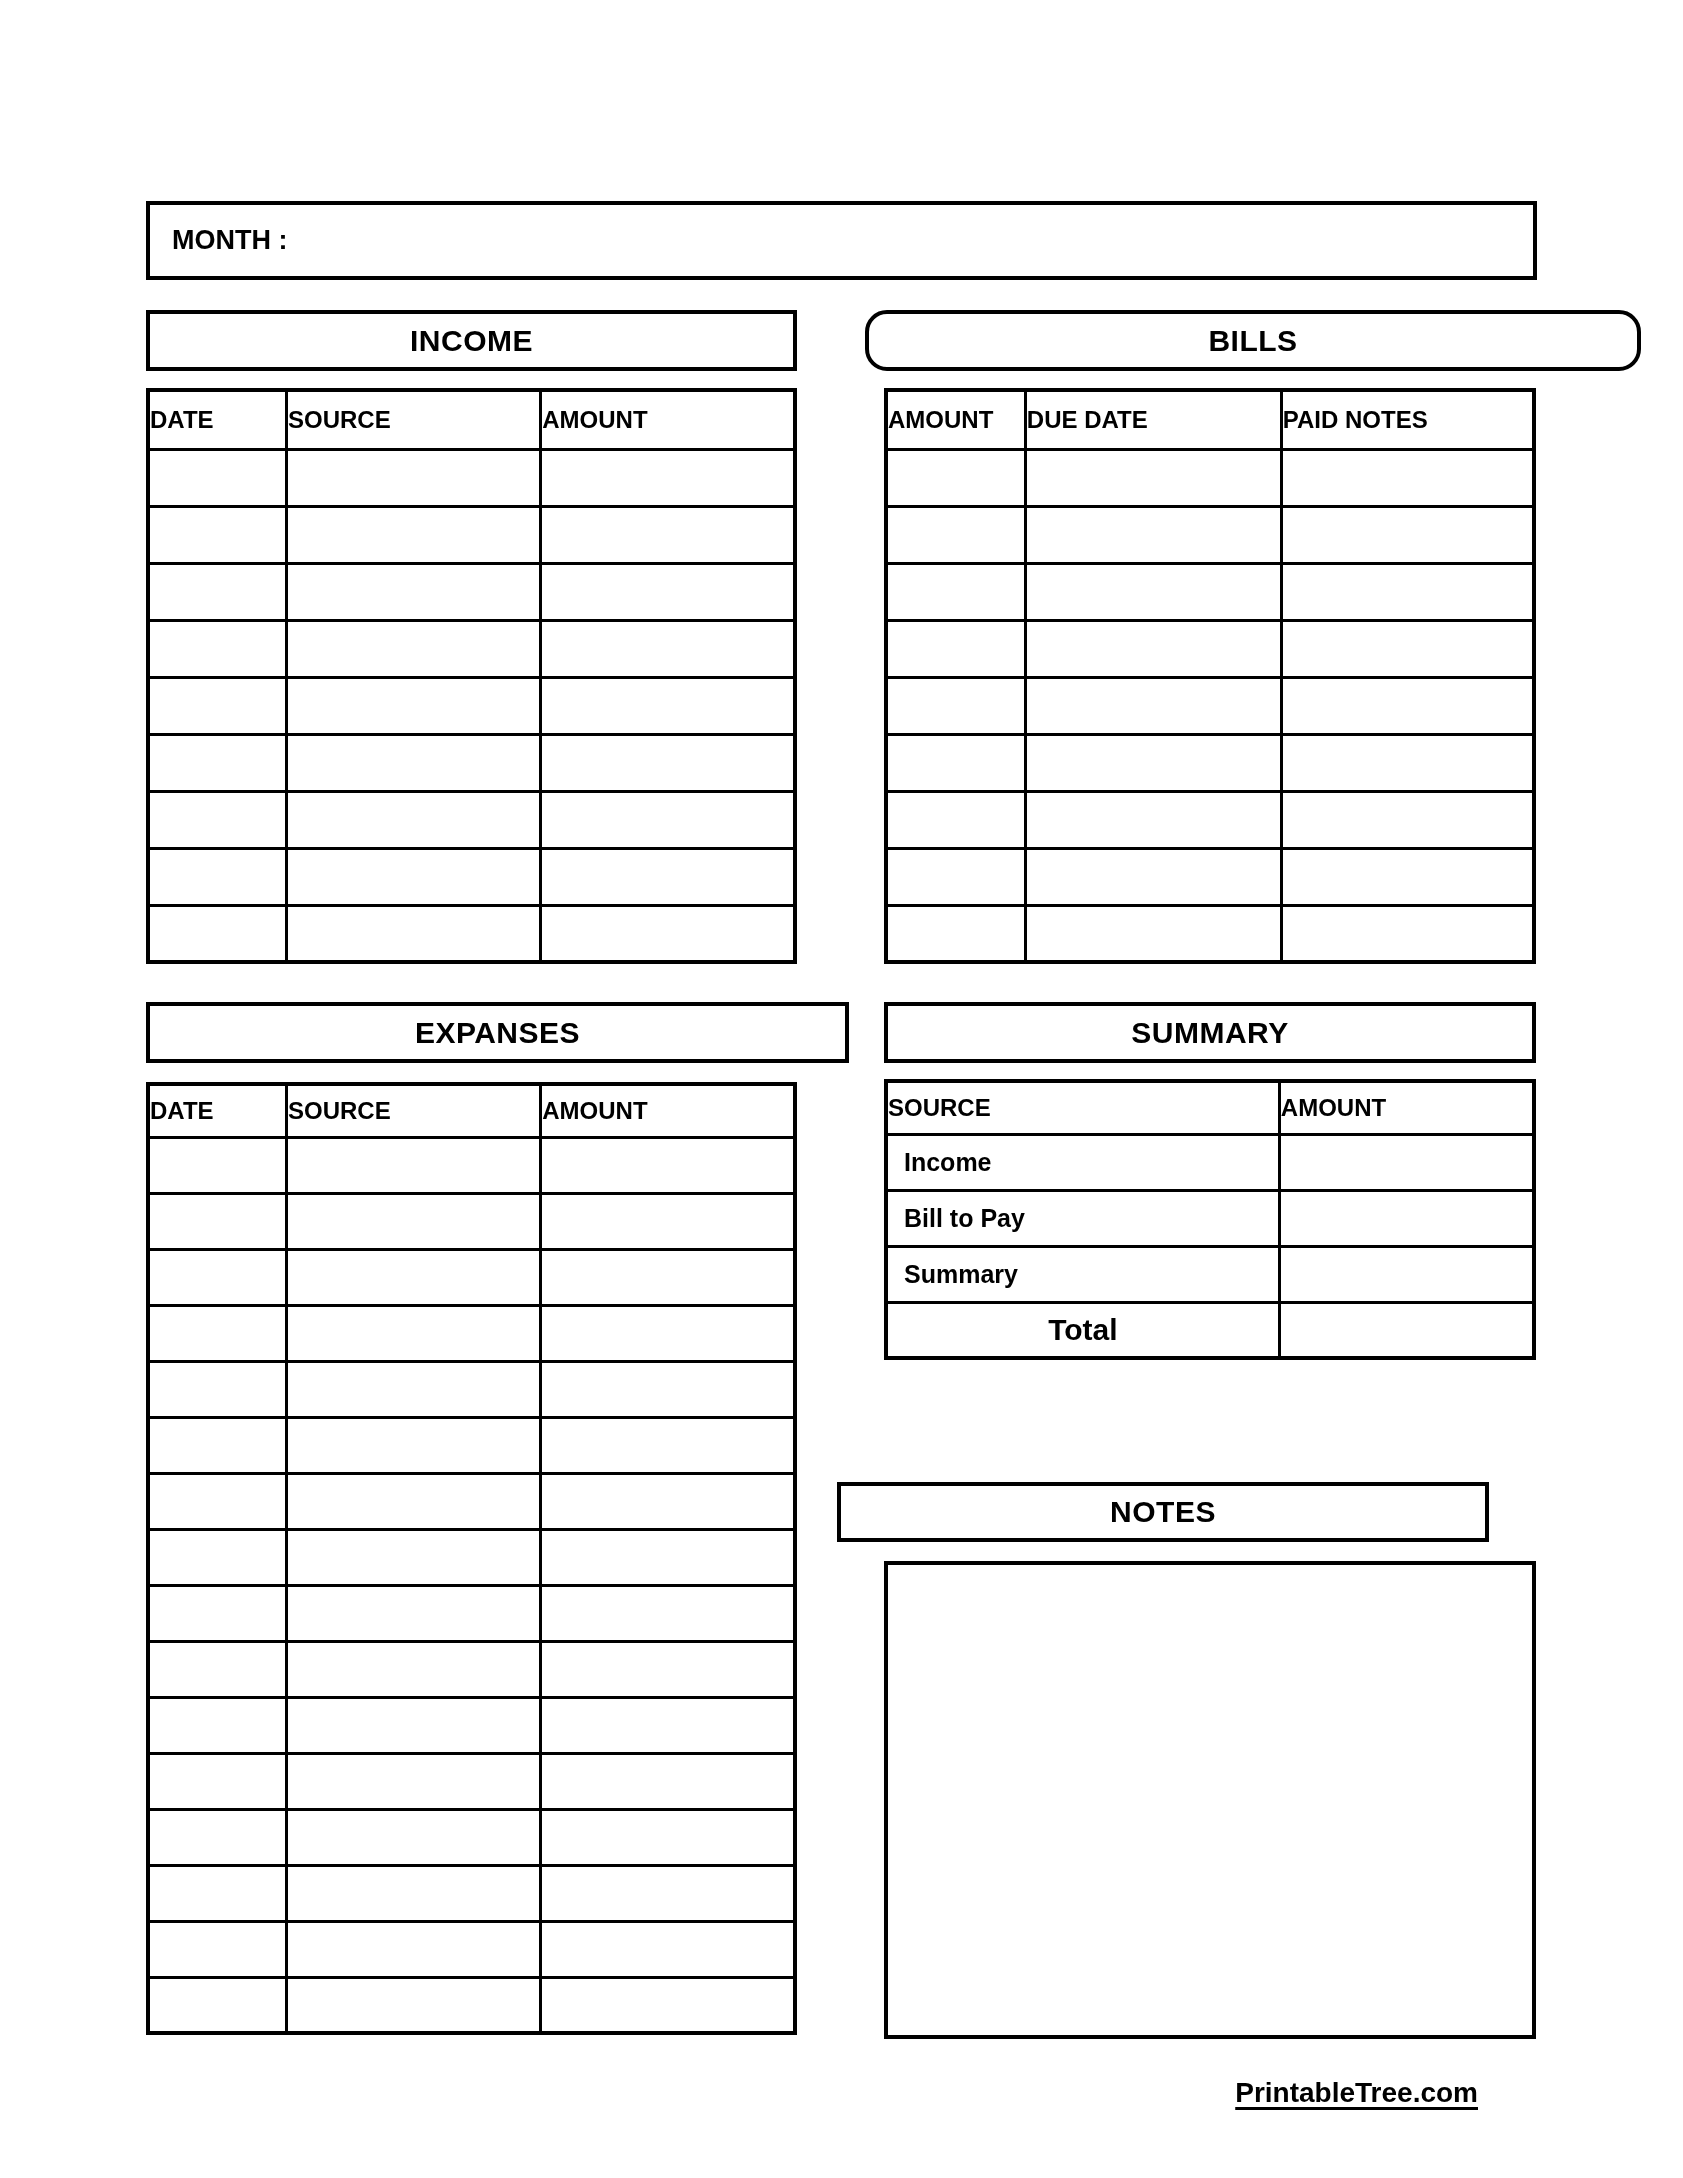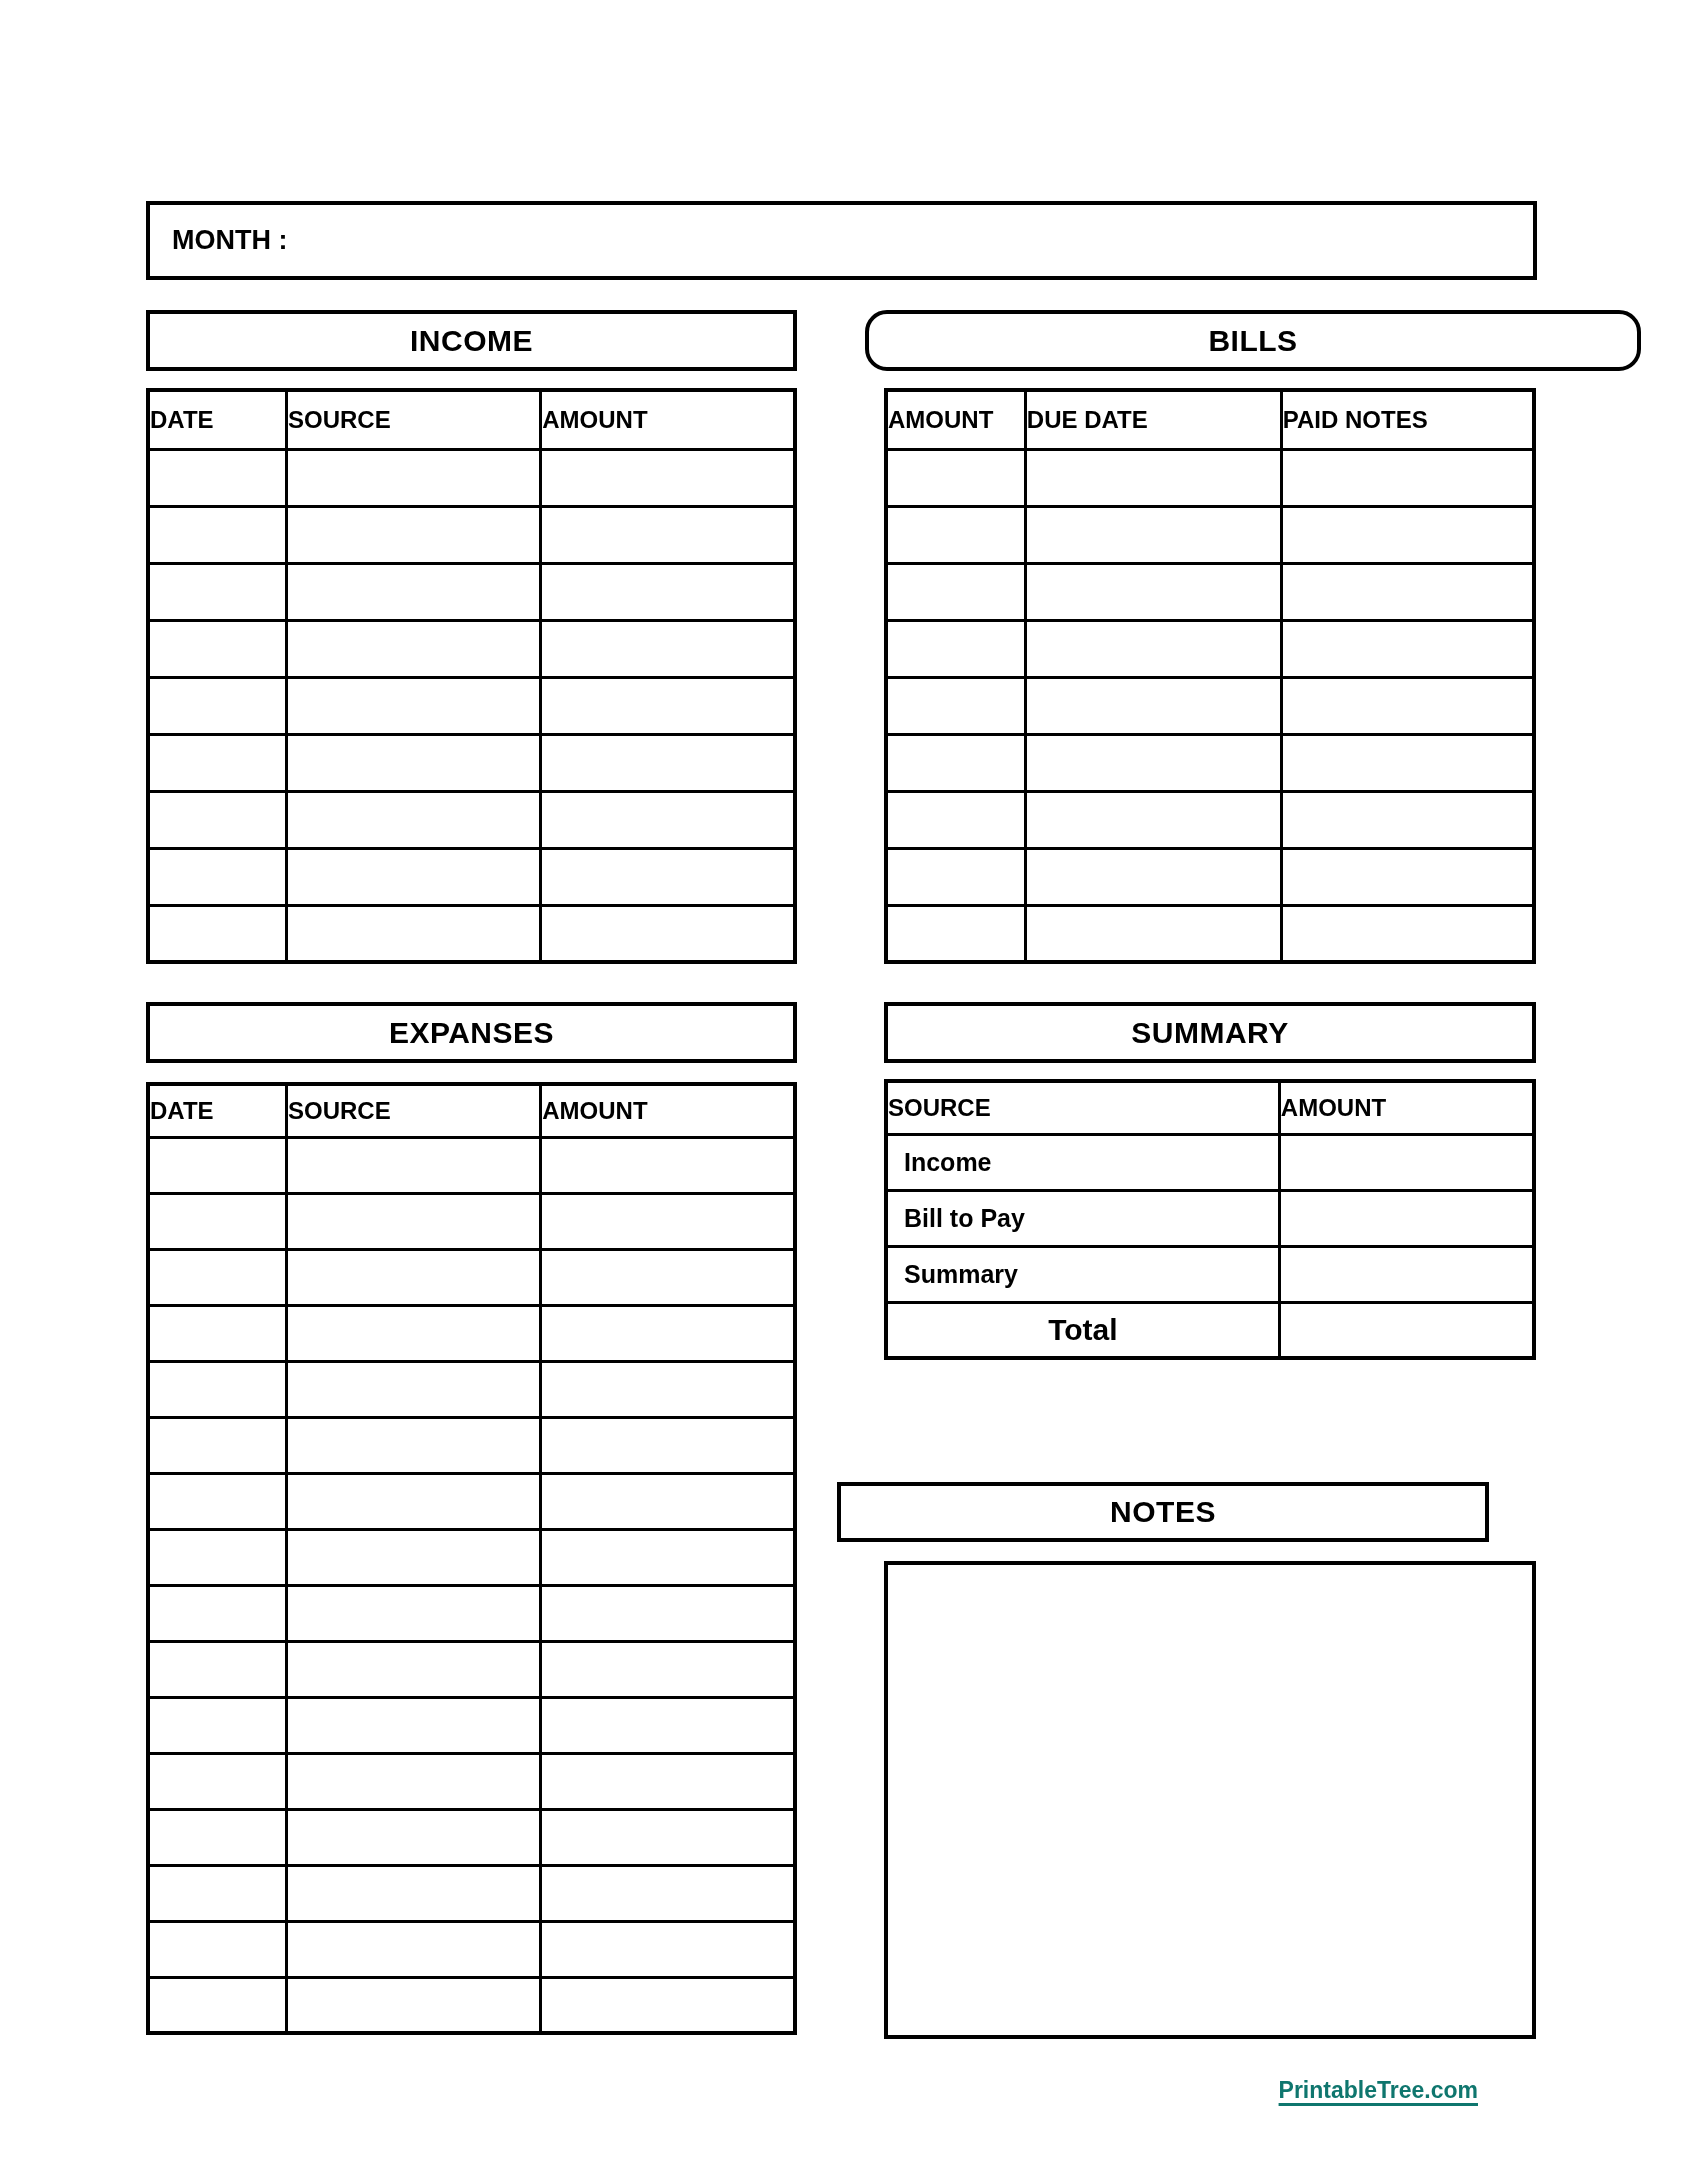--- a/index.html
+++ b/index.html
@@ -46,21 +46,21 @@
     position: absolute;
     border: 4px solid #000;
     display: flex;
     align-items: center;
     justify-content: center;
     font-size: 30px;
     letter-spacing: 0.5px;
   }
   .hdr-income   { left: 146px; top: 310px;  width: 651px; height: 61px; }
   .hdr-bills    { left: 865px; top: 310px;  width: 776px; height: 61px; border-radius: 22px; }
-  .hdr-expanses { left: 146px; top: 1002px; width: 651px; height: 61px; }
+  .hdr-expanses { left: 146px; top: 1002px; width: 703px; height: 61px; }
   .hdr-summary  { left: 884px; top: 1002px; width: 652px; height: 61px; }
   .hdr-notes    { left: 837px; top: 1482px; width: 652px; height: 60px; }
 
   .tbl-wrap { position: absolute; }
   .wrap-income   { left: 146px; top: 388px;  width: 651px; }
   .wrap-bills    { left: 884px; top: 388px;  width: 652px; }
   .wrap-expanses { left: 146px; top: 1082px; width: 651px; }
   .wrap-summary  { left: 884px; top: 1079px; width: 652px; }
 
   table {
@@ -103,25 +103,25 @@
     top: 1561px;
     width: 652px;
     height: 478px;
     border: 4px solid #000;
   }
 
   .footer {
     position: absolute;
     top: 2077px;
     right: 205px;
-    font-size: 23px;
+    font-size: 28px;
     text-decoration: underline;
     text-underline-offset: 5px;
     text-decoration-thickness: 3px;
-    color: #0f766e;
+    color: #000000;
   }
 </style>
 </head>
 <body>
 
 <div class="page">
 
 
   <div class="month-box">
     <span>MONTH :</span>

